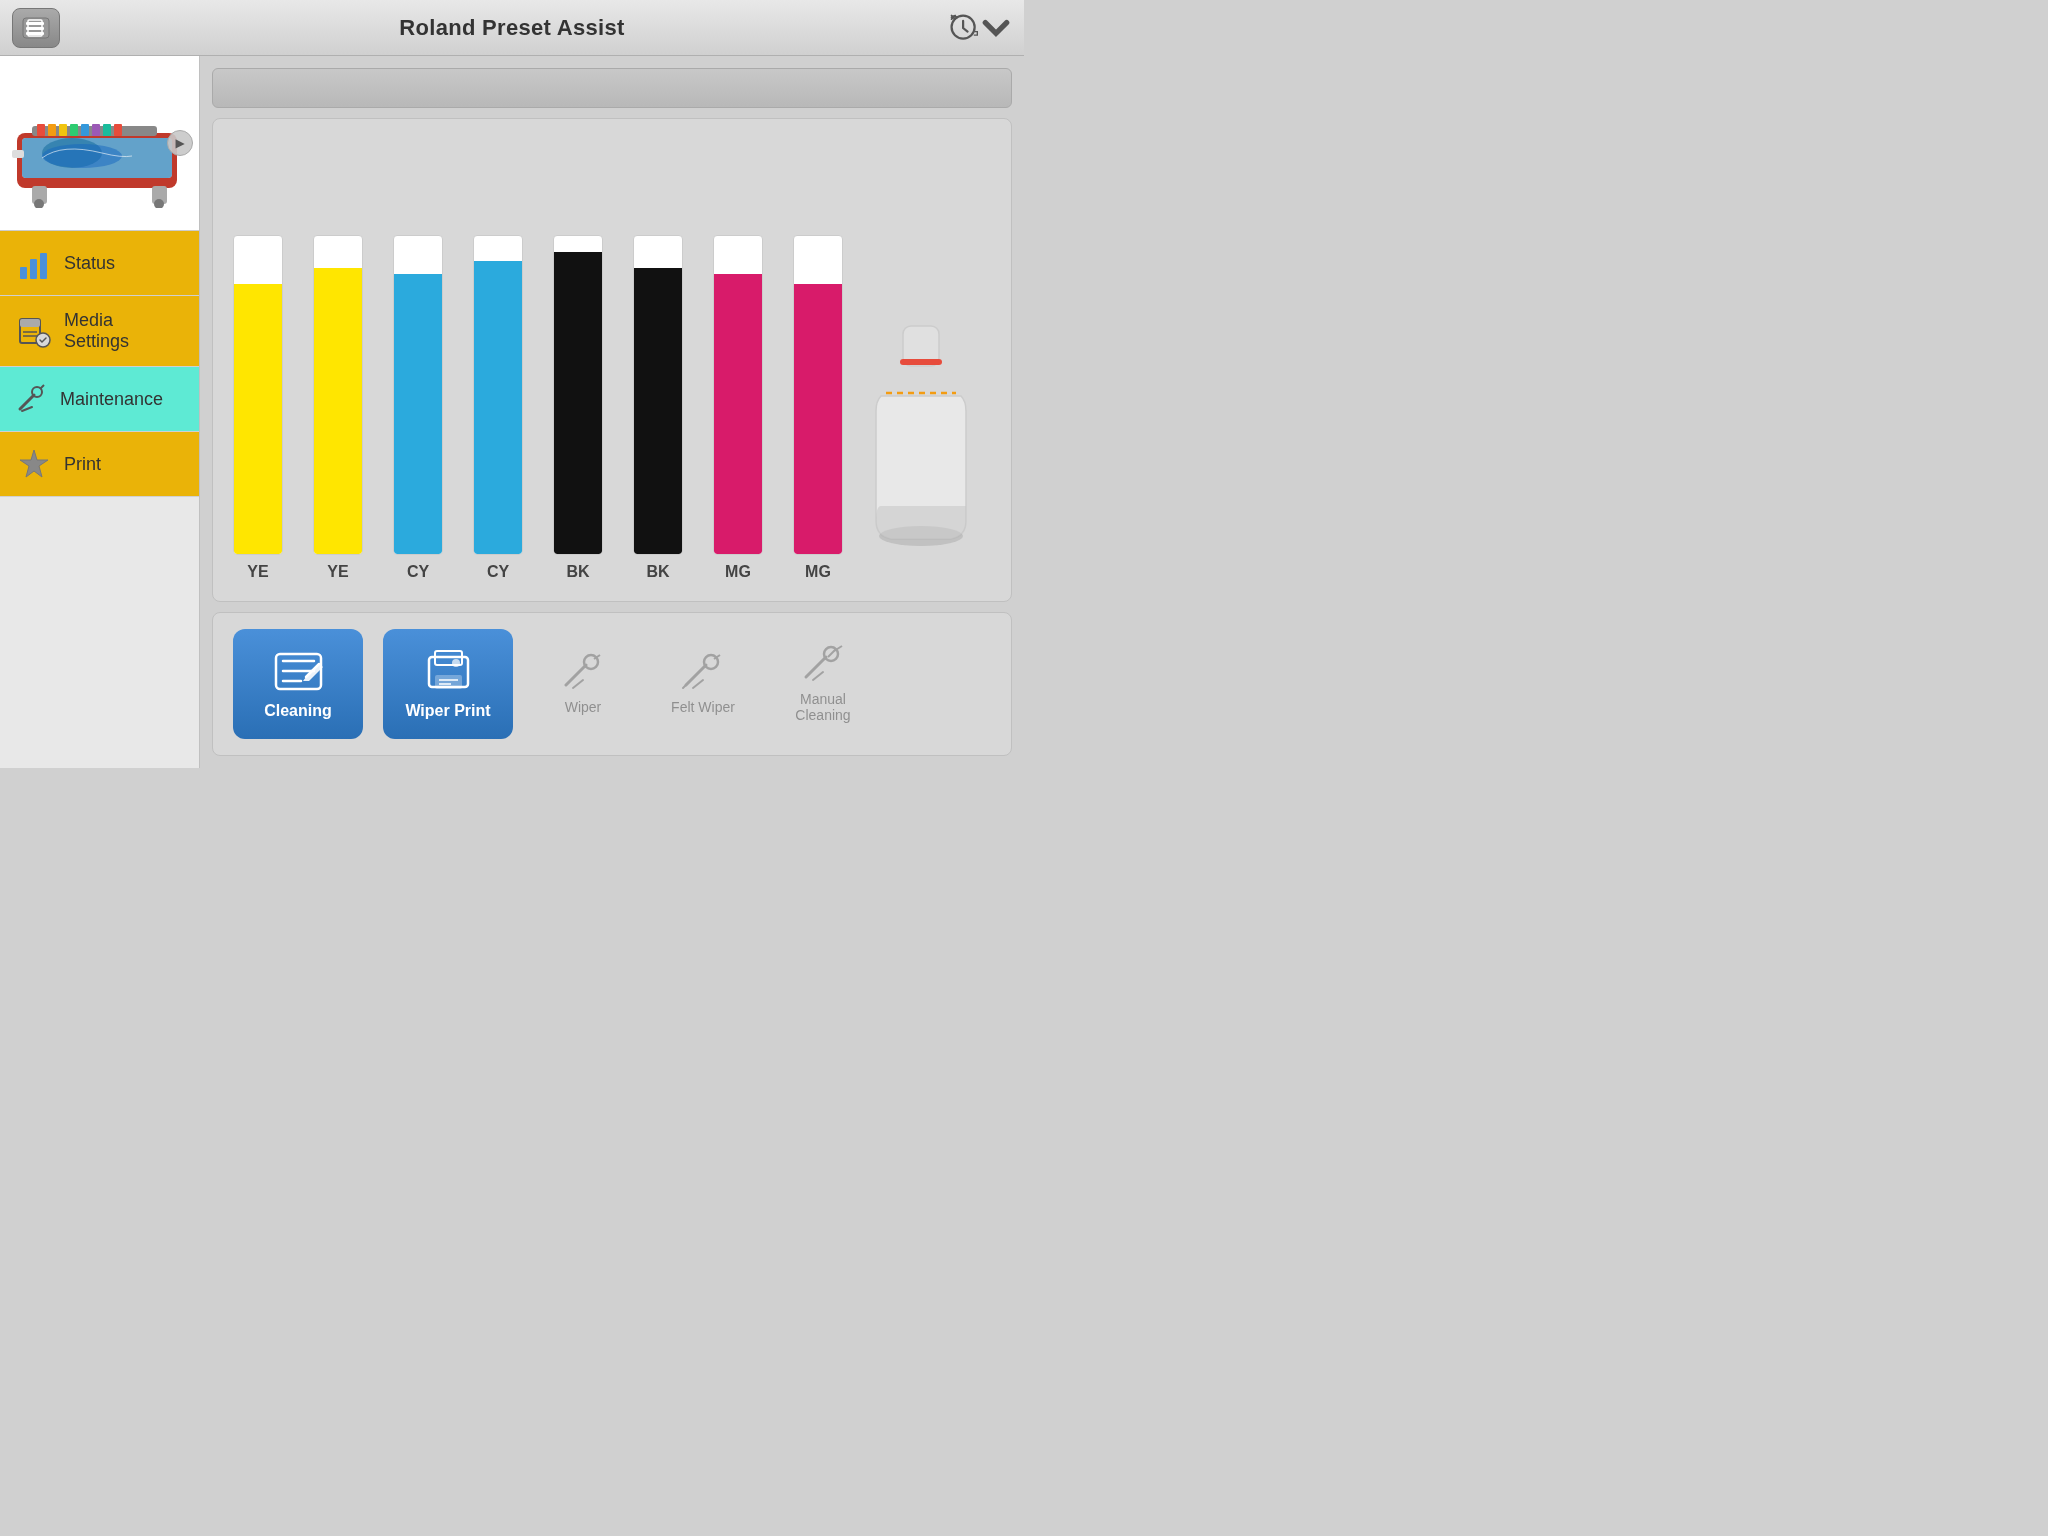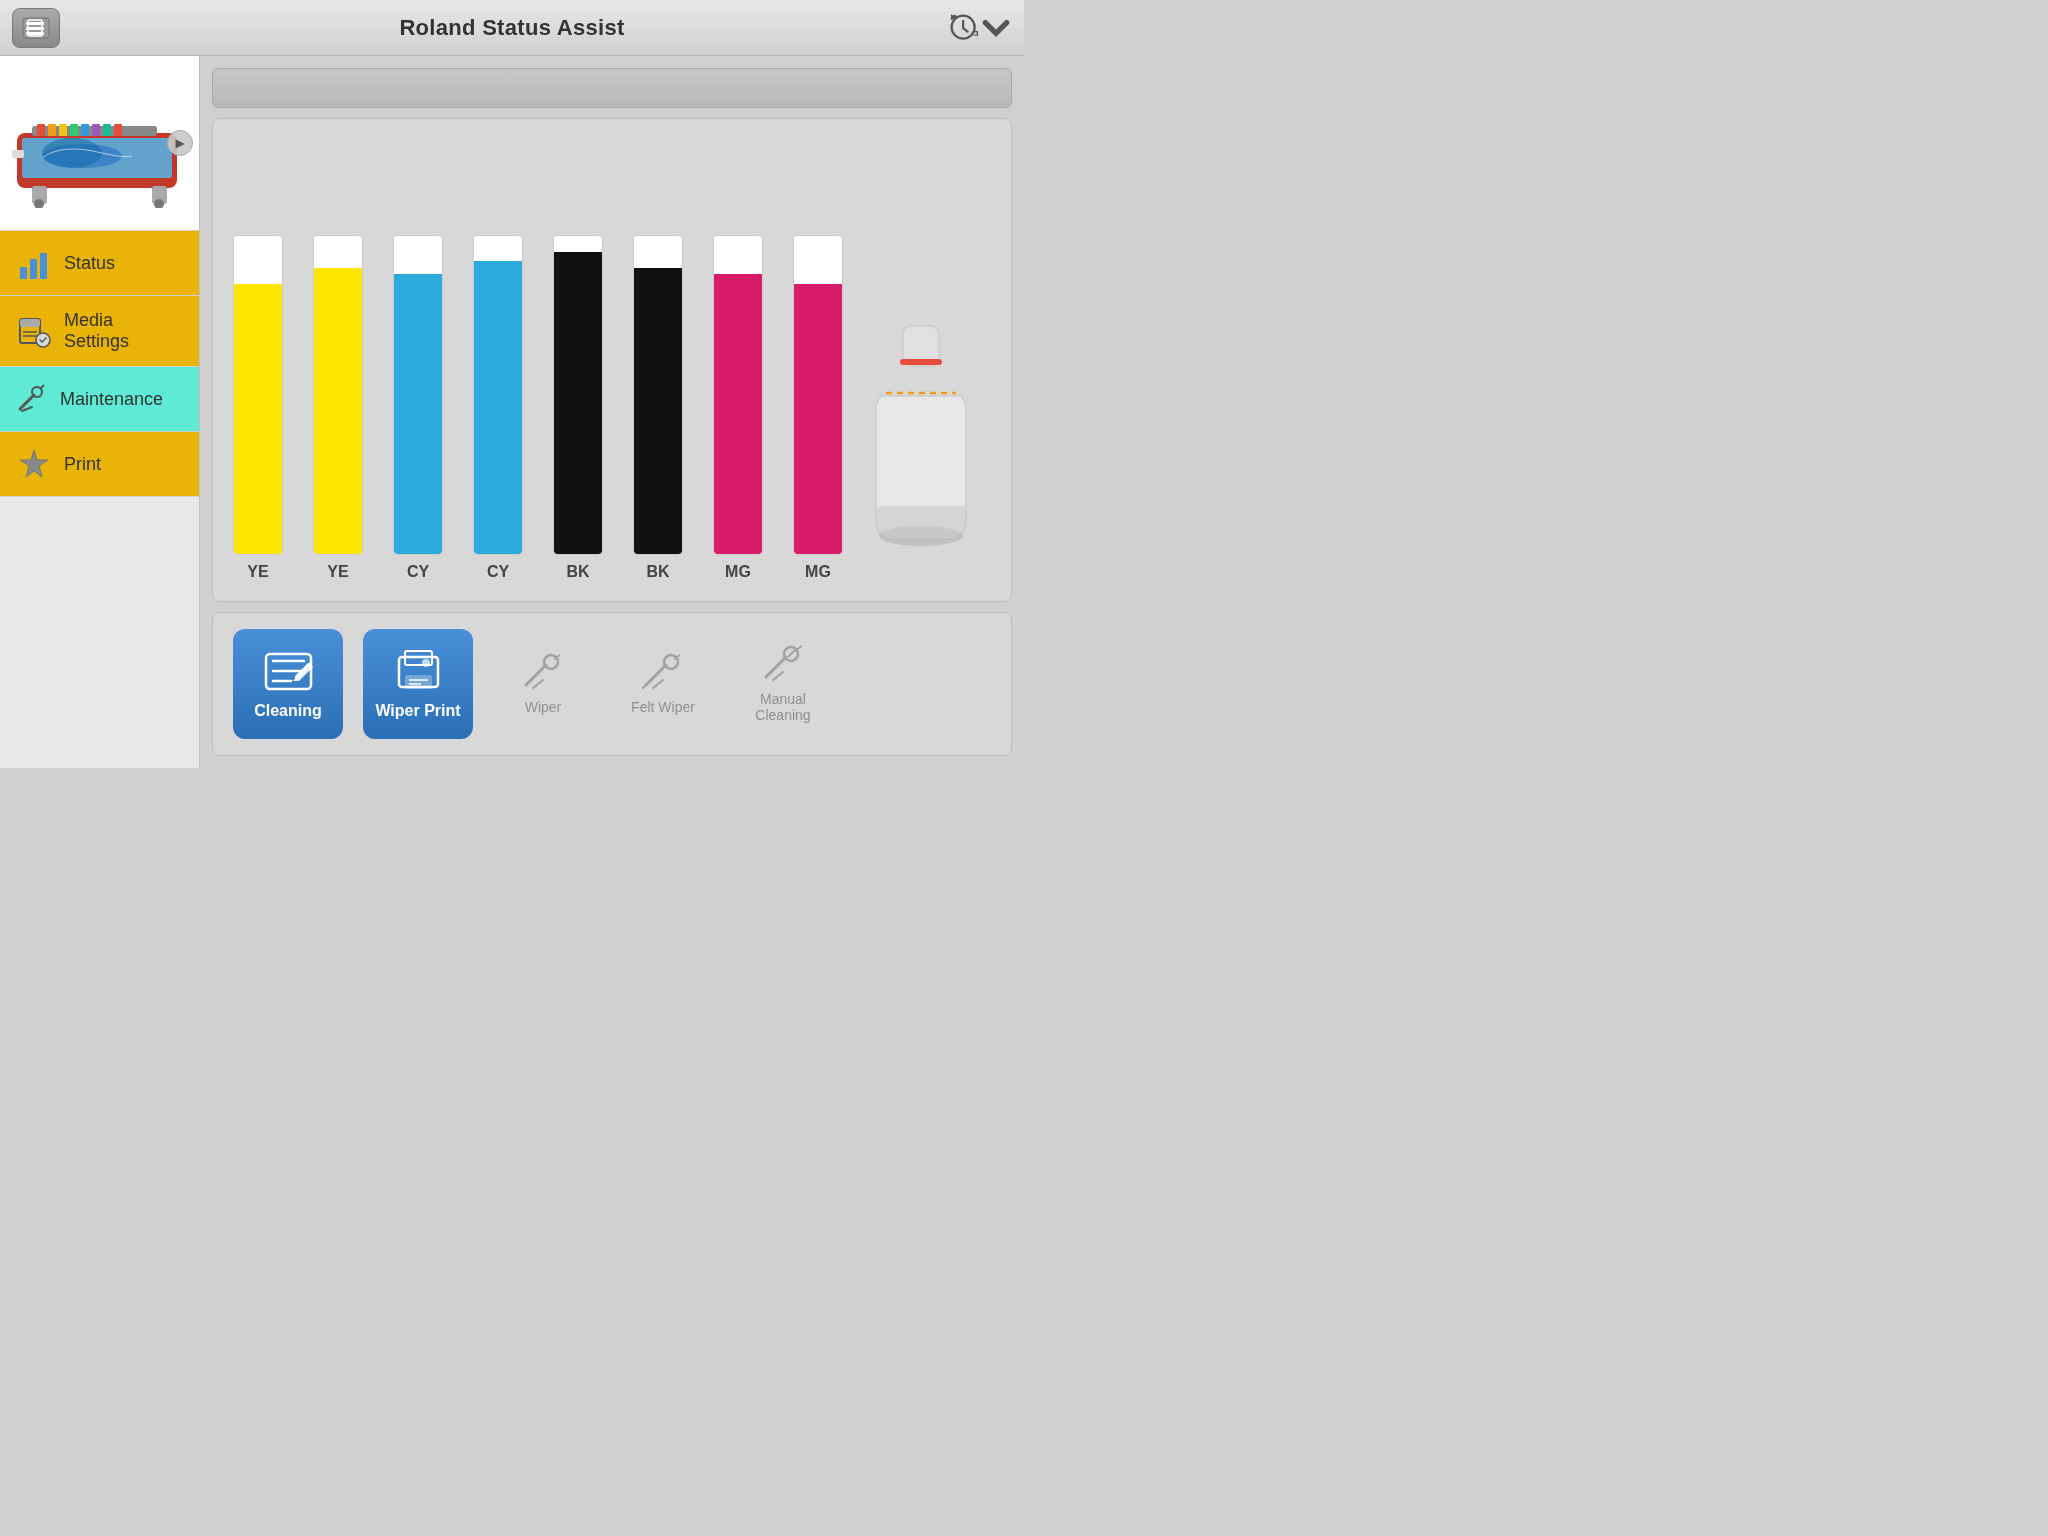--- a/index.html
+++ b/index.html
@@ -217,21 +217,21 @@
       background: #d8d8d8;
       border-radius: 8px;
       padding: 16px 20px;
       display: flex;
       align-items: center;
       gap: 20px;
       border: 1px solid #c0c0c0;
       flex-shrink: 0;
     }
     .action-btn-active {
-      width: 110px;
+      width: 130px;
       height: 110px;
       background: linear-gradient(to bottom, #4a90d9, #2a6fb5);
       border-radius: 12px;
       display: flex;
       flex-direction: column;
       align-items: center;
       justify-content: center;
       cursor: pointer;
       border: none;
       gap: 8px;
@@ -267,21 +267,21 @@
 <div class="header">
   <div class="header-back-btn">
     <svg viewBox="0 0 28 22" fill="none">
       <rect x="1" y="1" width="26" height="20" rx="3" fill="#999" stroke="#777" stroke-width="1"></rect>
       <rect x="4" y="5" width="18" height="3" rx="1" fill="white"></rect>
       <rect x="4" y="10" width="18" height="3" rx="1" fill="white"></rect>
       <rect x="4" y="15" width="18" height="3" rx="1" fill="white"></rect>
       <rect x="6" y="3" width="14" height="16" rx="1" fill="none" stroke="white" stroke-width="1.5"></rect>
     </svg>
   </div>
-  <span class="header-title">Roland Status Assist</span>
+  <span class="header-title">Roland Preset Assist</span>
   <div class="header-history-btn">
     <svg viewBox="0 0 36 36" fill="none">
       <circle cx="17" cy="17" r="13" stroke="#555" stroke-width="2.5" fill="none"></circle>
       <path d="M17 10 L17 18 L22 22" stroke="#555" stroke-width="2.5" stroke-linecap="round"></path>
       <path d="M8 8 L4 4" stroke="#555" stroke-width="2" stroke-linecap="round"></path>
       <path d="M4 8 L8 4" stroke="#555" stroke-width="2" stroke-linecap="round"></path>
       <path d="M4 6 Q7 3 10 6" stroke="#555" stroke-width="2" fill="none" stroke-linecap="round"></path>
       <polyline points="30,22 33,22 33,26 29,26" fill="none" stroke="#555" stroke-width="1.5"></polyline>
     </svg>
     <svg width="12" height="12" viewBox="0 0 12 12" fill="none">

